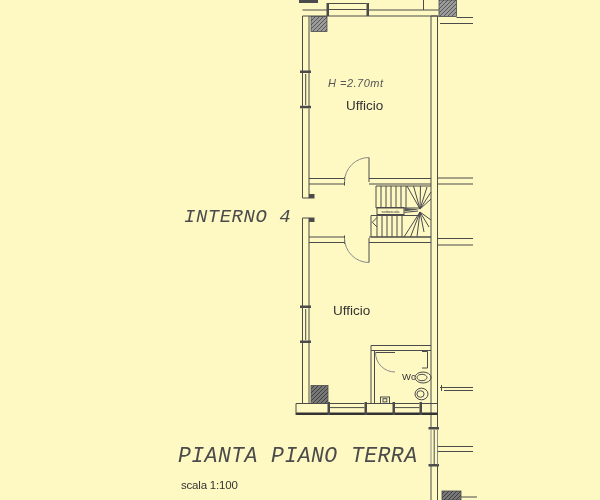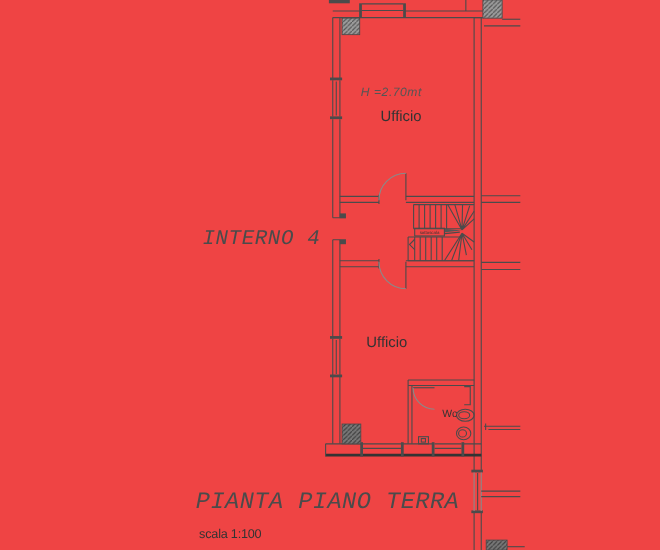--- a/index.html
+++ b/index.html
@@ -1,18 +1,18 @@
 <!DOCTYPE html>
 <html><head>
 <meta charset="utf-8">
 <style>
   html,body{margin:0;padding:0;background:#e8e8e6;}
   .page{
     position:relative;width:600px;height:500px;overflow:hidden;
-    background:#ef4444;
+    background:#fef9c3;
     font-family:"Liberation Sans",sans-serif;
   }
   svg{position:absolute;left:0;top:0;}
   .ln{stroke:#4b4b4b;stroke-width:1;fill:none;}
   .lnlight{stroke:#8a8a8a;stroke-width:1;fill:none;}
   .thick{stroke:#333333;stroke-width:2.6;fill:none;}
   .dark{fill:#4b4b4b;stroke:none;}
   .txt-sans{font-family:"Liberation Sans",sans-serif;fill:#333;}
   .txt-ital{font-family:"Liberation Sans",sans-serif;font-style:italic;fill:#555;}
   .txt-plan{font-family:"Liberation Mono","DejaVu Sans Mono",monospace;font-style:italic;fill:#4b4b4b;}

